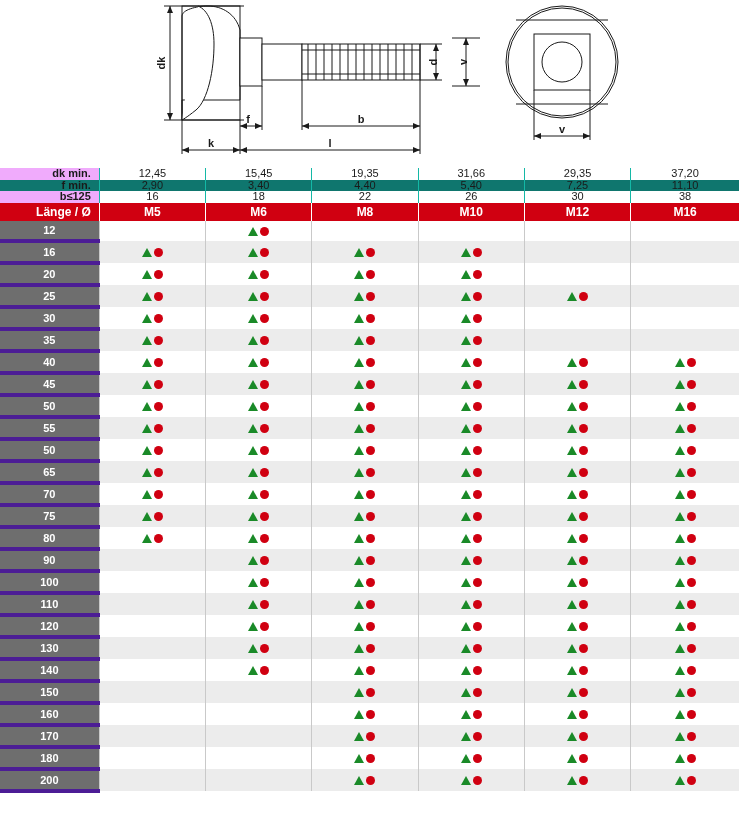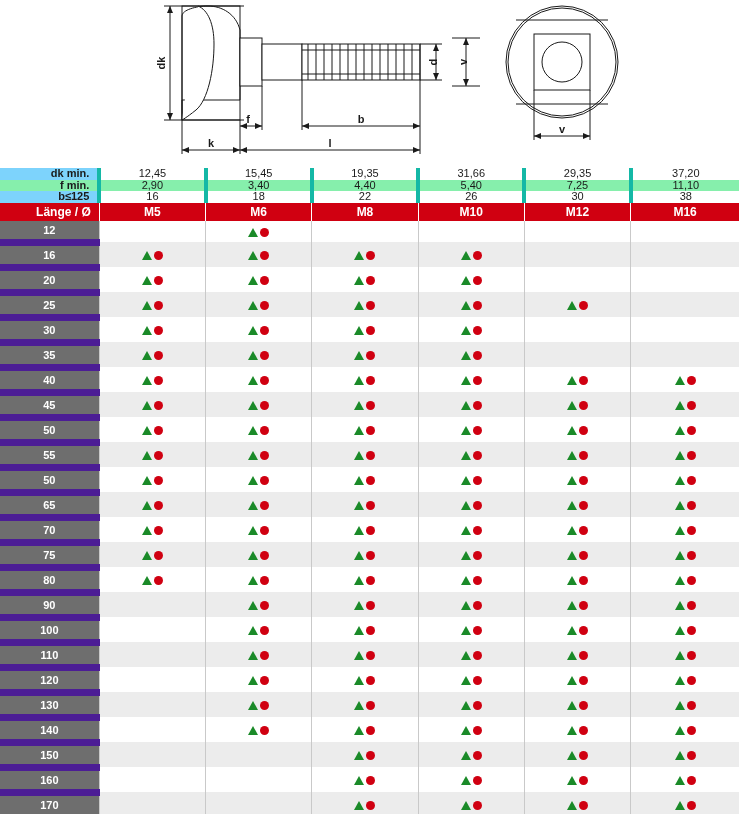--- a/index.html
+++ b/index.html
@@ -22,30 +22,30 @@
   col.lbl{width:99px;}
   col.sz{width:106px;}
   col.szl{width:108px;}
 
   .spec td{
     font-size:11px;
     text-align:center;
     padding:0;
     height:11.5px;
     line-height:11.5px;
-    border-left:4px solid #14b8a6;
+    border-left:1px solid #14b8a6;
   }
   .spec td.lbl{
     font-weight:bold;
     text-align:right;
     padding-right:8px;
     border-left:none;
-    background:#7dd3fc;
-  }
-  .spec tr.alt td{background:#86efac;}
+    background:#f0abfc;
+  }
+  .spec tr.alt td{background:#0f766e;}
 
   
   .hdr td{
     background:#d00011;
     color:#ffffff;
     font-weight:bold;
     font-size:12px;
     text-align:center;
     height:18px;
     line-height:18px;
@@ -66,21 +66,21 @@
     text-align:center;
     vertical-align:middle;
   }
   .matrix td.len{
     background:#6e6e6e;
     color:#ffffff;
     font-weight:bold;
     font-size:11px;
     text-align:center;
     border-left:none;
-    border-bottom:7px solid #4c1d95;
+    border-bottom:4px solid #4c1d95;
   }
   .matrix tr.alt td.cell{background:#ececec;}
   .matrix tr td.cell{background:#ffffff;}
 
   .marks{display:inline-block;white-space:nowrap;line-height:0;}
   .tri{
     display:inline-block;
     width:0;height:0;
     border-left:5px solid transparent;
     border-right:5px solid transparent;

